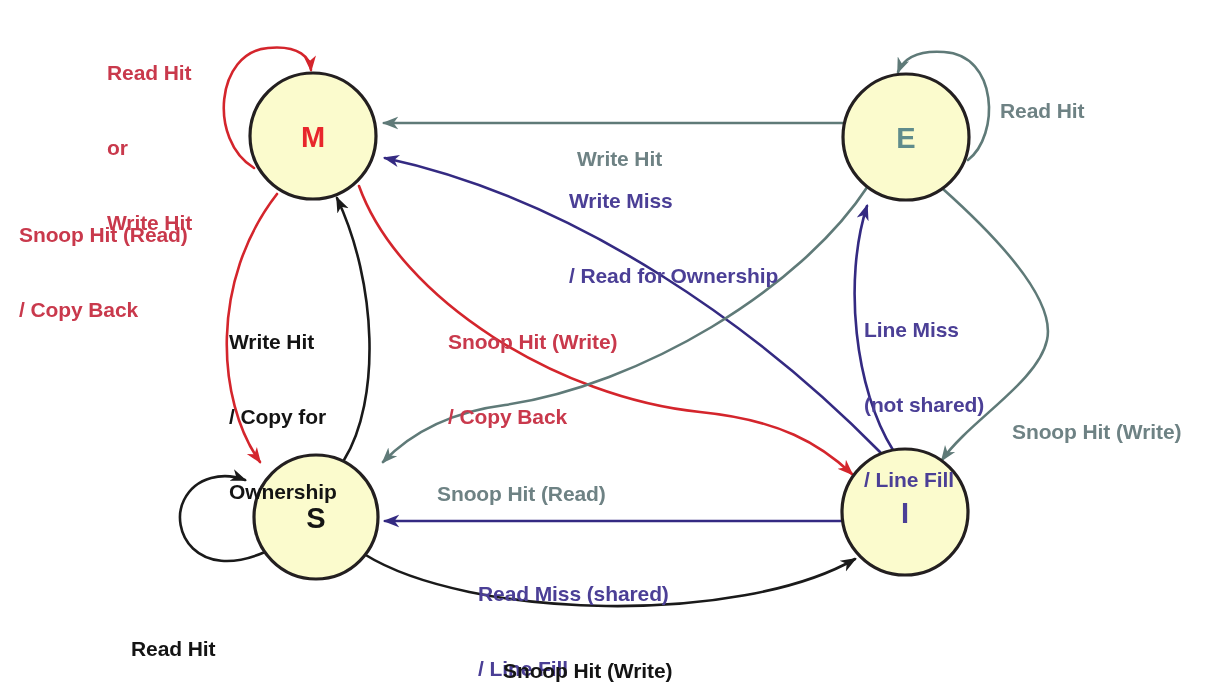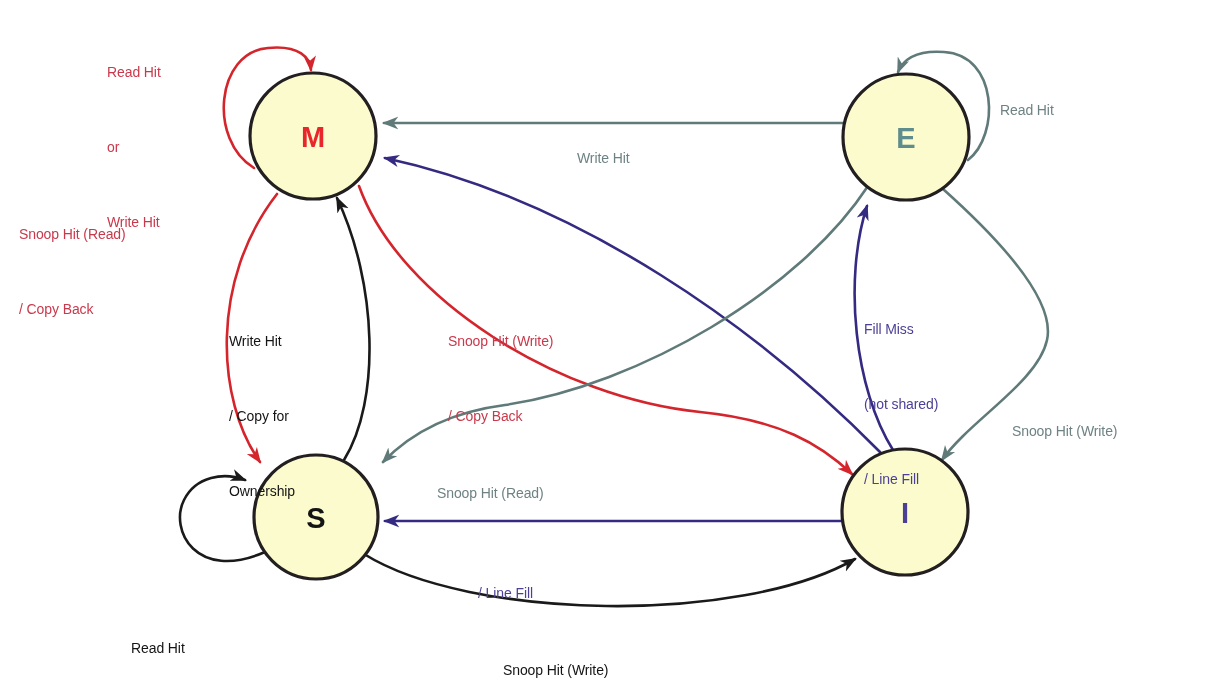--- a/index.html
+++ b/index.html
@@ -38,22 +38,22 @@
     dominant-baseline: central;
   }
   .edge {
     fill: none;
     stroke-width: 2.6;
     stroke-linecap: round;
   }
   .lbl {
     position: absolute;
     font-family: "Liberation Sans", sans-serif;
-    font-size: 14px;
-    font-weight: normal;
+    font-size: 21px;
+    font-weight: bold;
     line-height: 25px;
     white-space: pre;
     letter-spacing: -0.1px;
   }
   .c-red   { color: #c9394c; }
   .c-teal  { color: #6e8284; }
   .c-blue  { color: #4b3f96; }
   .c-black { color: #141414; }
 </style>
 </head>
@@ -143,40 +143,45 @@
 
   <div class="lbl c-red" style="left:448px; top:279px;">
     <div>Snoop Hit (Write)</div>
     <div>/ Copy Back</div>
   </div>
 
   <div class="lbl c-teal" style="left:577px; top:96px;">
     <div>Write Hit</div>
   </div>
 
+  <div class="lbl c-blue" style="left:569px; top:138px;">
+    <div>Write Miss</div>
+    <div>/ Read for Ownership</div>
+  </div>
 
   <div class="lbl c-teal" style="left:1000px; top:48px;">
     <div>Read Hit</div>
   </div>
 
   <div class="lbl c-blue" style="left:864px; top:267px;">
-    <div>Fill Miss</div>
+    <div>Line Miss</div>
     <div>(not shared)</div>
     <div>/ Line Fill</div>
   </div>
 
   <div class="lbl c-teal" style="left:1012px; top:369px;">
     <div>Snoop Hit (Write)</div>
   </div>
 
   <div class="lbl c-teal" style="left:437px; top:431px;">
     <div>Snoop Hit (Read)</div>
   </div>
 
   <div class="lbl c-blue" style="left:478px; top:531px;">
+    <div>Read Miss (shared)</div>
     <div>/ Line Fill</div>
   </div>
 
   <div class="lbl c-black" style="left:503px; top:608px;">
     <div>Snoop Hit (Write)</div>
   </div>
 
   <div class="lbl c-black" style="left:131px; top:586px;">
     <div>Read Hit</div>
     

